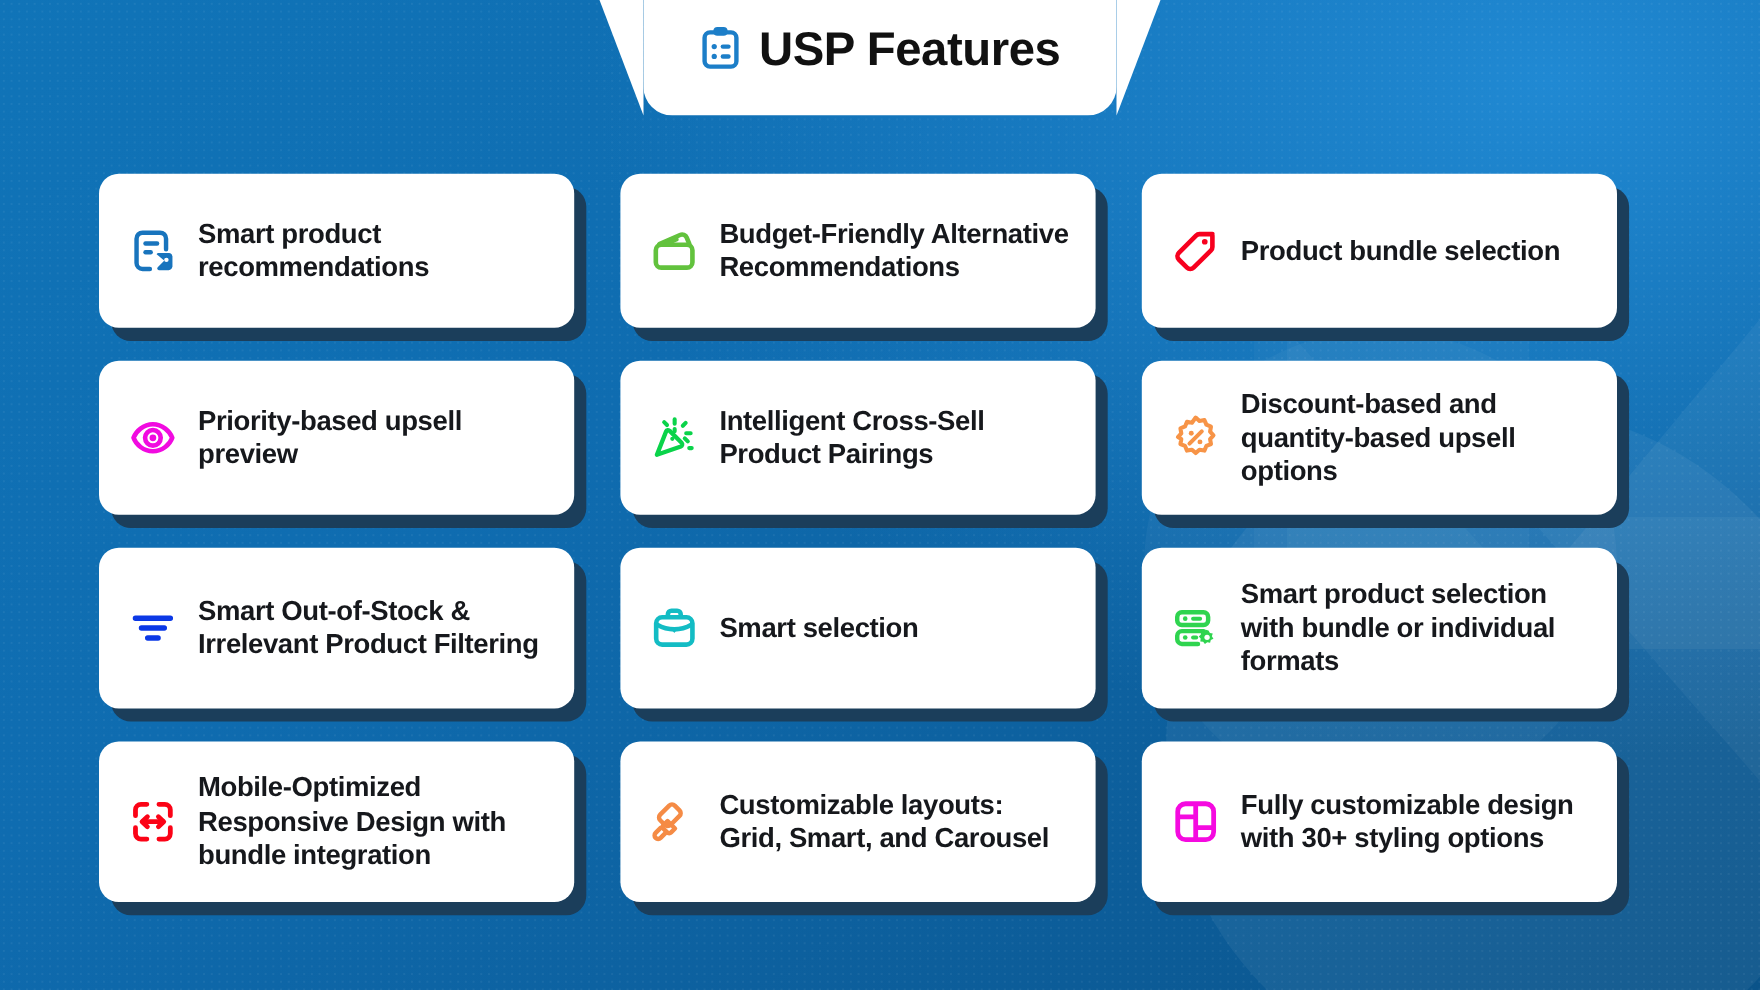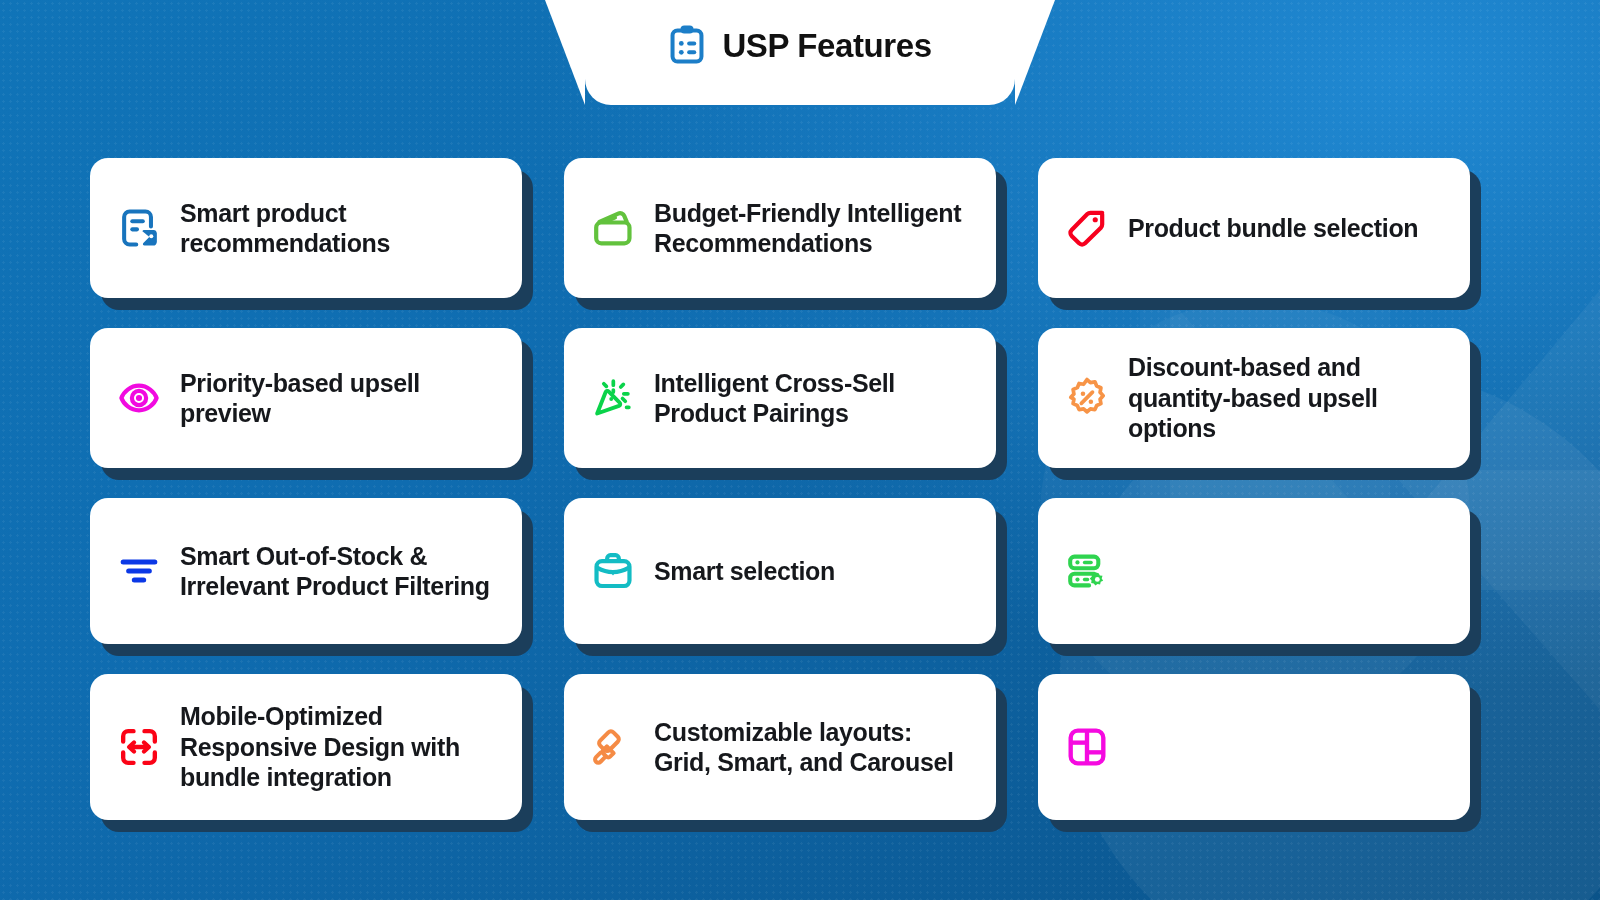--- a/index.html
+++ b/index.html
@@ -131,21 +131,21 @@
     position: absolute;
     inset: 0;
     display: flex;
     align-items: center;
     justify-content: center;
     gap: 16px;
     padding-bottom: 14px;
   }
 
   .header-title {
-    font-size: 33px;
+    font-size: 43px;
     font-weight: bold;
     color: #111111;
     letter-spacing: -0.4px;
     white-space: nowrap;
   }
 
   .header-icon { display: block; flex: 0 0 auto; }
 
   
   .grid {
@@ -251,21 +251,21 @@
 
     <div class="card-slot row-1">
       <div class="card">
         <span class="card-icon">
           <svg width="42" height="42" viewBox="0 0 26 26" fill="none">
             <rect x="2.6" y="9.6" width="20.6" height="12.9" rx="3.1" stroke="#62c23d" stroke-width="2.6"></rect>
             <path d="M4.6 9.3 16.2 4.1c1.5-.7 3.2 0 3.8 1.5l1.5 3.6" stroke="#62c23d" stroke-width="2.6" stroke-linecap="round"></path>
             <path d="M8.2 9.3 14.4 6.6" stroke="#62c23d" stroke-width="2.2" stroke-linecap="round"></path>
           </svg>
         </span>
-        <span class="card-label">Budget-Friendly Intelligent Recommendations</span>
+        <span class="card-label">Budget-Friendly Alternative Recommendations</span>
       </div>
     </div>
 
     <div class="card-slot row-1">
       <div class="card">
         <span class="card-icon">
           <svg width="42" height="42" viewBox="0 0 26 26" fill="none">
             <path d="M22.4 3.6h-7.3c-.7 0-1.4.3-1.9.8L3.5 14.2c-1 1-1 2.7 0 3.7l4.6 4.6c1 1 2.7 1 3.7 0l9.8-9.7c.5-.5.8-1.2.8-1.9V4.6c0-.6-.4-1-1-1z" stroke="#f7001e" stroke-width="2.6" stroke-linejoin="round"></path>
             <circle cx="18.1" cy="7.9" r="1.6" fill="#f7001e"></circle>
           </svg>
@@ -349,20 +349,21 @@
             <rect x="2.6" y="4.1" width="17.4" height="7.2" rx="2.6" stroke="#2fd44f" stroke-width="2.5"></rect>
             <circle cx="7.1" cy="7.7" r="1.3" fill="#2fd44f"></circle>
             <rect x="10.4" y="6.6" width="6.2" height="2.2" rx="1.1" fill="#2fd44f"></rect>
             <path d="M17.5 14.7H5.2c-1.4 0-2.6 1.2-2.6 2.6v2c0 1.4 1.2 2.6 2.6 2.6h9.1" stroke="#2fd44f" stroke-width="2.5" stroke-linecap="round"></path>
             <circle cx="7.1" cy="18.3" r="1.3" fill="#2fd44f"></circle>
             <rect x="10.4" y="17.2" width="4" height="2.2" rx="1.1" fill="#2fd44f"></rect>
             <path d="M20.2 14.4l.8 1.4 1.6.2-.5 1.6.9 1.4-1.5.7-.4 1.6-1.6-.3-1.3 1-1-1.3-1.6-.2.2-1.6-1.1-1.2 1.2-1.1.1-1.6 1.6.1 1.1-1.2z" fill="#2fd44f"></path>
             <circle cx="19.4" cy="18.2" r="1.5" fill="#ffffff"></circle>
           </svg>
         </span>
+        <span class="card-label">Smart product selection with bundle or individual formats</span>
       </div>
     </div>
 
     <div class="card-slot row-4">
       <div class="card">
         <span class="card-icon">
           <svg width="42" height="42" viewBox="0 0 26 26" fill="none">
             <path d="M9.6 3.2H6.3c-1.7 0-3.1 1.4-3.1 3.1v3.3" stroke="#fb0316" stroke-width="2.7" stroke-linecap="round"></path>
             <path d="M16.4 3.2h3.3c1.7 0 3.1 1.4 3.1 3.1v3.3" stroke="#fb0316" stroke-width="2.7" stroke-linecap="round"></path>
             <path d="M9.6 22.8H6.3c-1.7 0-3.1-1.4-3.1-3.1v-3.3" stroke="#fb0316" stroke-width="2.7" stroke-linecap="round"></path>
@@ -392,17 +393,18 @@
     <div class="card-slot row-4">
       <div class="card">
         <span class="card-icon">
           <svg width="42" height="42" viewBox="0 0 26 26" fill="none">
             <rect x="2.9" y="2.9" width="20.2" height="20.2" rx="4.4" stroke="#f50ae0" stroke-width="2.7"></rect>
             <path d="M13 2.9v20.2" stroke="#f50ae0" stroke-width="2.7"></path>
             <path d="M2.9 10.3h10.1" stroke="#f50ae0" stroke-width="2.7"></path>
             <path d="M13 16.3h10.1" stroke="#f50ae0" stroke-width="2.7"></path>
           </svg>
         </span>
+        <span class="card-label">Fully customizable design with 30+ styling options</span>
       </div>
     </div>
 
   </div>
 </div>
 
 </body></html>

